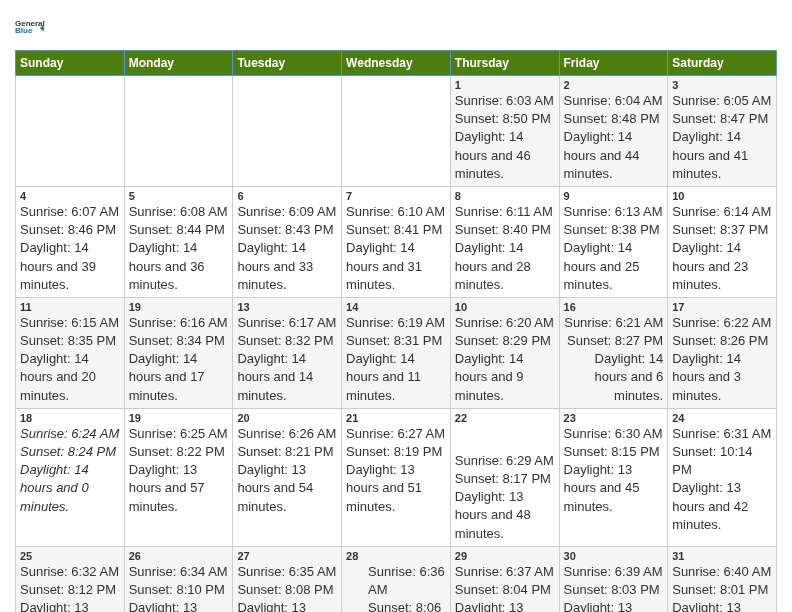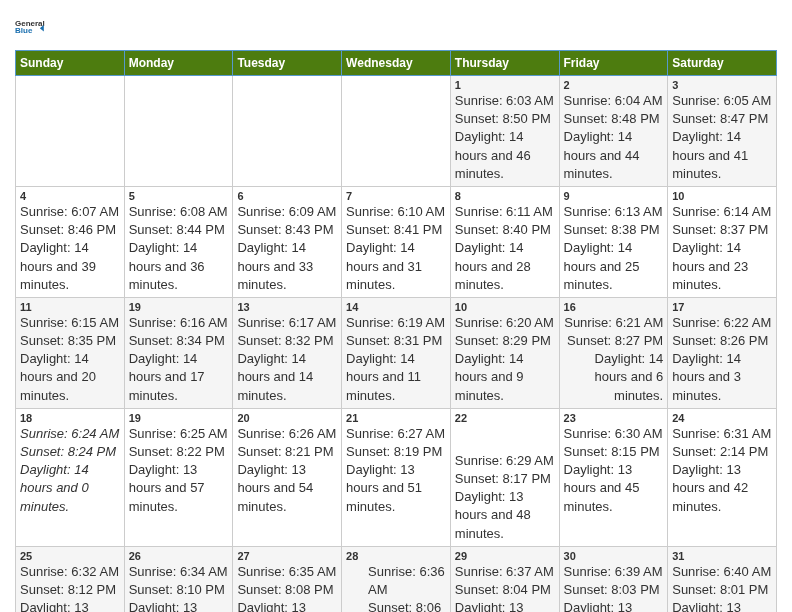--- a/index.html
+++ b/index.html
@@ -259,21 +259,21 @@
           </td>
           <td>
             <span class="day-num">23</span>
             <div class="cell-content" style="white-space: pre-line;">Sunrise: 6:30 AM
 Sunset: 8:15 PM
 Daylight: 13 hours and 45 minutes.</div>
           </td>
           <td>
             <span class="day-num">24</span>
             <div class="cell-content" style="white-space: pre-line;">Sunrise: 6:31 AM
-Sunset: 2:14 PM
+Sunset: 10:14 PM
 Daylight: 13 hours and 42 minutes.</div>
           </td>
         </tr>
         <tr>
           <td>
             <span class="day-num">25</span>
             <div class="cell-content" style="white-space: pre-line;">Sunrise: 6:32 AM
 Sunset: 8:12 PM
 Daylight: 13 hours and 39 minutes.</div>
           </td>

